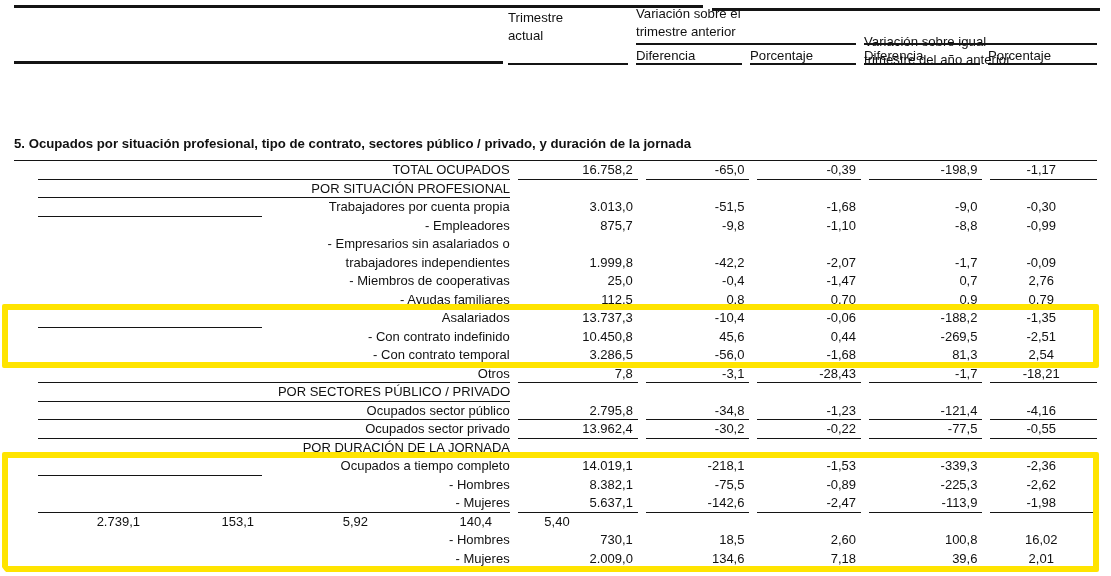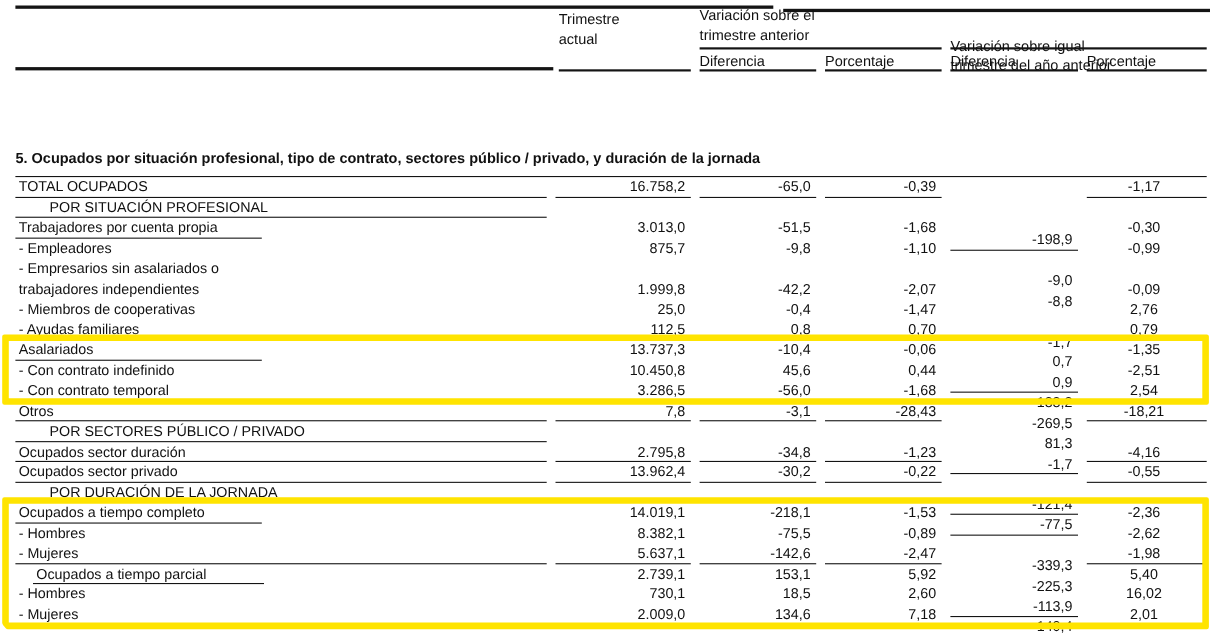--- a/index.html
+++ b/index.html
@@ -4,28 +4,28 @@
 <style>
   html,body{margin:0;padding:0;background:#fff;}
   #page{position:relative;width:1111px;height:576px;background:#fff;overflow:hidden;
         font-family:"Liberation Sans",sans-serif;color:#111;font-size:13px;border-radius:17px;}
   .rule{position:absolute;background:#141414;}
   .hdr-label{position:absolute;white-space:pre-line;line-height:17.5px;font-size:13.2px;}
   #section-title{position:absolute;left:14px;top:136px;font-weight:bold;font-size:13.2px;white-space:nowrap;}
   #table-body{position:absolute;left:14px;top:161px;width:1083px;}
   .row{display:flex;height:18.5px;box-sizing:border-box;}
   .cell{box-sizing:border-box;height:18.5px;line-height:17.5px;white-space:nowrap;overflow:visible;position:relative;}
-  .lbl{width:483px;text-align:left;padding-left:3px;}
+  .lbl{width:483px;text-align:right;padding-left:3px;margin-left:24px;}
   .lbl.ind1{padding-left:19px;}
   .lbl.ind2{padding-left:31px;}
   .val{text-align:right;padding-right:5px;}
   .c1{width:123px;margin-left:8px;}
   .c2{width:106px;margin-left:8px;}
   .c3{width:106px;margin-left:8px;}
-  .c4{width:116px;margin-left:8px;margin-top:48px;}
+  .c4{width:116px;margin-left:8px;}
   .c5{width:109px;margin-left:8px;text-align:center;}
   .bb{border-bottom:1.6px solid #141414;}
   .short-line{position:absolute;left:0;bottom:0;width:224px;border-bottom:1.6px solid #141414;}
   .lbl.ind1 .short-line{left:16px;width:210px;}
   .hl-box{position:absolute;left:2px;width:1097px;border:6px solid #ffe400;box-sizing:border-box;
           border-radius:2px;z-index:6;pointer-events:none;}
 </style>
 </head>
 <body>
 
@@ -159,21 +159,21 @@
       </div>
       <div class="row">
         <div class="cell lbl ind2 bb">POR SECTORES PÚBLICO / PRIVADO</div>
         <div class="cell val c1"></div>
         <div class="cell val c2"></div>
         <div class="cell val c3"></div>
         <div class="cell val c4"></div>
         <div class="cell val c5"></div>
       </div>
       <div class="row">
-        <div class="cell lbl ind0 bb">Ocupados sector duración</div>
+        <div class="cell lbl ind0 bb">Ocupados sector público</div>
         <div class="cell val c1 bb">2.795,8</div>
         <div class="cell val c2 bb">-34,8</div>
         <div class="cell val c3 bb">-1,23</div>
         <div class="cell val c4 bb">-121,4</div>
         <div class="cell val c5 bb">-4,16</div>
       </div>
       <div class="row">
         <div class="cell lbl ind0 bb">Ocupados sector privado</div>
         <div class="cell val c1 bb">13.962,4</div>
         <div class="cell val c2 bb">-30,2</div>
@@ -207,21 +207,20 @@
       </div>
       <div class="row">
         <div class="cell lbl ind0 bb">- Mujeres</div>
         <div class="cell val c1 bb">5.637,1</div>
         <div class="cell val c2 bb">-142,6</div>
         <div class="cell val c3 bb">-2,47</div>
         <div class="cell val c4 bb">-113,9</div>
         <div class="cell val c5 bb">-1,98</div>
       </div>
       <div class="row">
-        <div class="cell lbl ind1">Ocupados a tiempo parcial<div class="short-line"></div></div>
         <div class="cell val c1">2.739,1</div>
         <div class="cell val c2">153,1</div>
         <div class="cell val c3">5,92</div>
         <div class="cell val c4">140,4</div>
         <div class="cell val c5">5,40</div>
       </div>
       <div class="row">
         <div class="cell lbl ind0">- Hombres</div>
         <div class="cell val c1">730,1</div>
         <div class="cell val c2">18,5</div>

